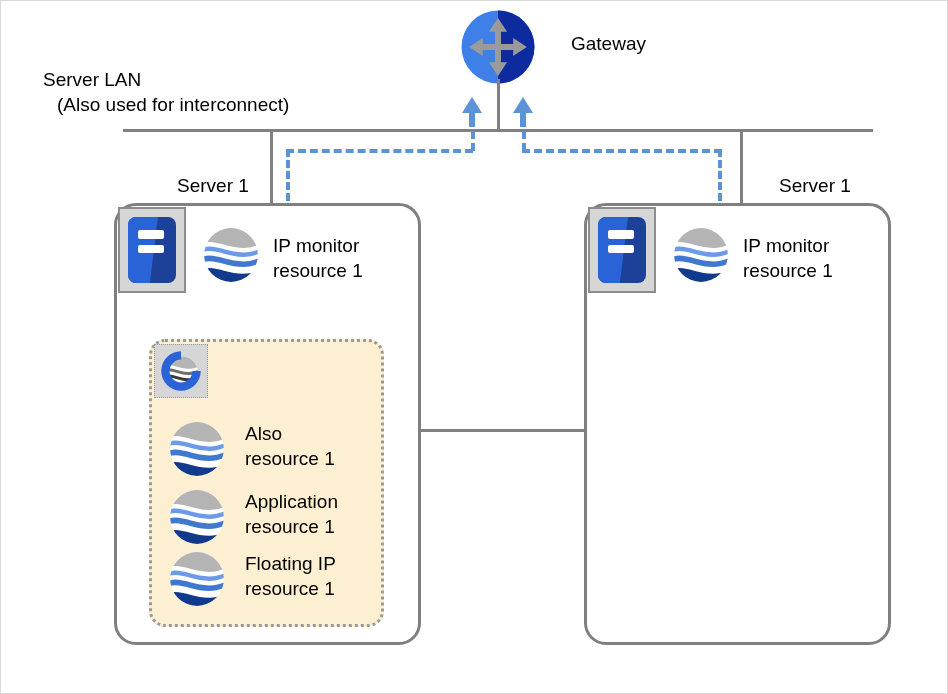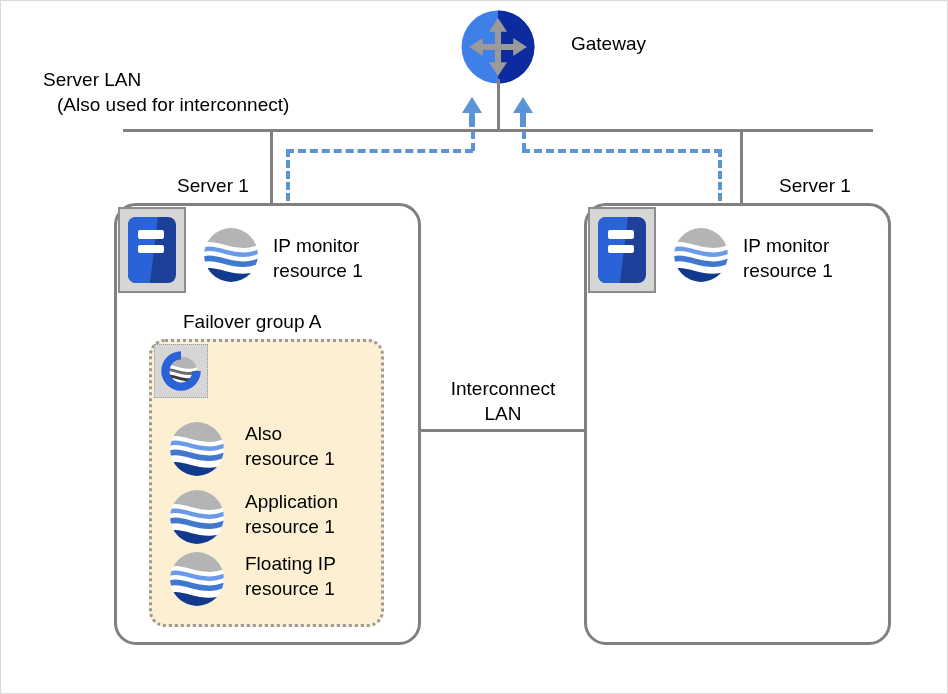--- a/index.html
+++ b/index.html
@@ -204,21 +204,20 @@
         <path d="M-10 34 C20 10 60 58 110 26 L110 -10 L-10 -10 Z" fill="#b4b4b4"></path>
         <path d="M-10 50 C20 26 60 74 110 42 L110 34 C60 66 20 18 -10 42 Z" fill="#6b9be8"></path>
         <path d="M-10 68 C20 44 60 92 110 60 L110 50 C60 82 20 34 -10 58 Z" fill="#4178cf"></path>
         <path d="M-10 110 L110 110 L110 72 C60 104 20 56 -10 80 Z" fill="#123a8c"></path>
       </g>
     </svg>
   </div>
   <div class="lbl" style="left:272px; top:232px;">IP monitor</div>
   <div class="lbl" style="left:272px; top:257px;">resource 1</div>
 
-  <div class="lbl" style="left:182px; top:308px;">Failover group A</div>
   <div class="group-box" style="left:148px; top:338px; width:235px; height:288px;"></div>
 
   <div class="grp-icon" style="left:153px; top:343px;">
     <svg viewBox="0 0 100 100">
       <defs>
         <clipPath id="c2">
             <circle cx="52" cy="52" r="30"></circle>
           </clipPath>
       </defs>
       <g clip-path="url(#c2)">
@@ -311,17 +310,15 @@
         <path d="M-10 34 C20 10 60 58 110 26 L110 -10 L-10 -10 Z" fill="#b4b4b4"></path>
         <path d="M-10 50 C20 26 60 74 110 42 L110 34 C60 66 20 18 -10 42 Z" fill="#6b9be8"></path>
         <path d="M-10 68 C20 44 60 92 110 60 L110 50 C60 82 20 34 -10 58 Z" fill="#4178cf"></path>
         <path d="M-10 110 L110 110 L110 72 C60 104 20 56 -10 80 Z" fill="#123a8c"></path>
       </g>
     </svg>
   </div>
   <div class="lbl" style="left:742px; top:232px;">IP monitor</div>
   <div class="lbl" style="left:742px; top:257px;">resource 1</div>
 
-  <div class="lbl ctr" style="left:420px; top:375px; width:164px;">Interconnect</div>
-  <div class="lbl ctr" style="left:420px; top:400px; width:164px;">LAN</div>
   <div class="line-h" style="left:418px; top:428px; width:167px;"></div>
 
 </div>
 
 </body></html>

